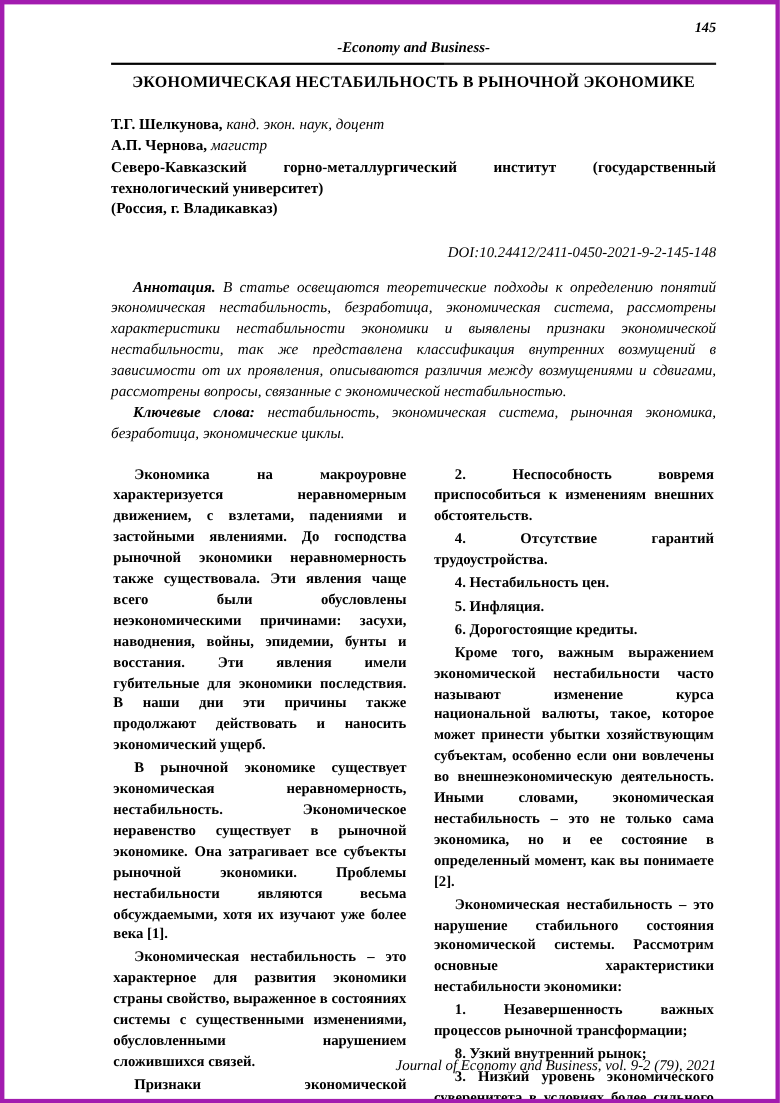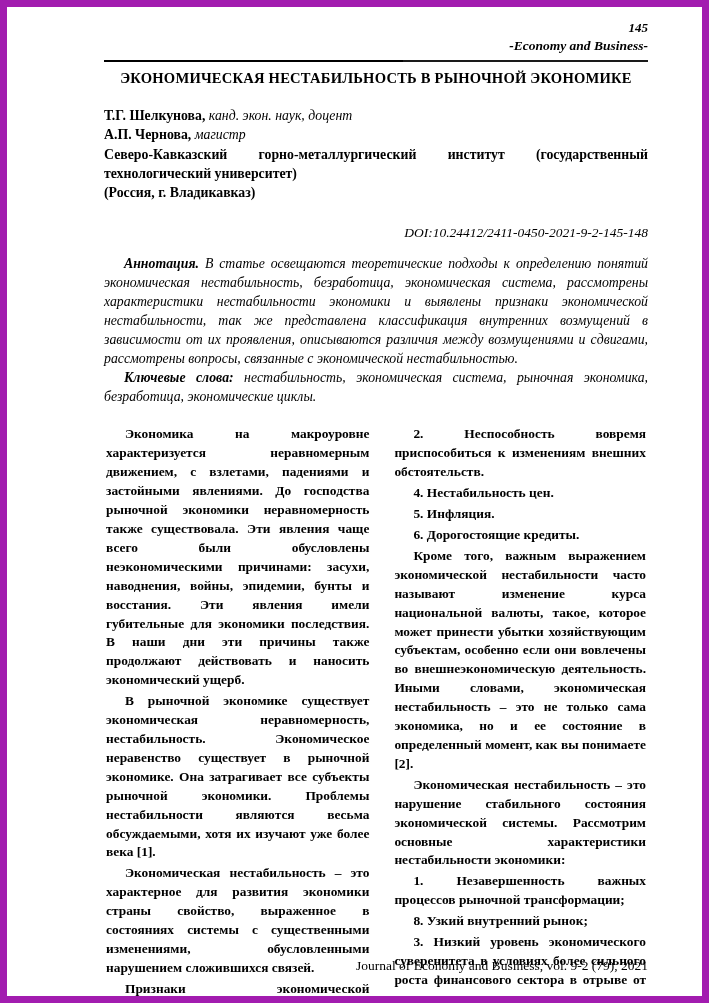--- a/index.html
+++ b/index.html
@@ -2,36 +2,36 @@
 <html><head>
 <meta charset="utf-8">
 <style>
   html, body { margin: 0; padding: 0; background: #ffffff; }
   .page {
     position: relative;
     width: 709px;
     height: 1003px;
     box-sizing: border-box;
     background: #ffffff;
-    border: 7px solid #a21caf;
+    border: 4px solid #a21caf;
     font-family: "Liberation Serif", serif;
     color: #000000;
     overflow: hidden;
   }
   .content { padding: 13px 54px 0 97px; }
 
   .pageno {
     text-align: right;
     font-weight: bold;
     font-style: italic;
     font-size: 13px;
     line-height: 15px;
   }
   .journal-header {
-    text-align: right;
+    text-align: center;
     font-weight: bold;
     font-style: italic;
     font-size: 13.5px;
     margin-top: 3px;
   }
   .rule {
     height: 2px;
     margin-top: 6px;
     background: linear-gradient(to right, #000 0 55%, #1a1a1a 55% 100%);
   }
@@ -80,20 +80,21 @@
     text-align: justify;
   }
   .col-left  { width: 273px; }
   .col-right { width: 261px; }
   .col p { margin: 2px; text-indent: 19px; font-weight: bold; }
 
   .footer {
     position: absolute;
     right: 54px;
     bottom: 22px;
+    font-style: italic;
     font-size: 13.5px;
   }
 </style>
 </head>
 <body>
 
 <div class="page">
   <div class="content">
 
     <div class="pageno">145</div>
@@ -131,20 +132,21 @@
     <div class="columns">
       <div class="col col-left">
         <p>Экономика на макроуровне характеризуется неравномерным движением, с взлетами, падениями и застойными явлениями. До господства рыночной экономики неравномерность также существовала. Эти явления чаще всего были обусловлены неэкономическими причинами: засухи, наводнения, войны, эпидемии, бунты и восстания. Эти явления имели губительные для экономики последствия. В наши дни эти причины также продолжают действовать и наносить экономический ущерб.</p>
         <p>В рыночной экономике существует экономическая неравномерность, нестабильность. Экономическое неравенство существует в рыночной экономике. Она затрагивает все субъекты рыночной экономики. Проблемы нестабильности являются весьма обсуждаемыми, хотя их изучают уже более века [1].</p>
         <p>Экономическая нестабильность – это характерное для развития экономики страны свойство, выраженное в состояниях системы с существенными изменениями, обусловленными нарушением сложившихся связей.</p>
         <p>Признаки экономической нестабильности:</p>
         <p>1. Потеря подвижности и динамичности экономической системы.</p>
       </div>
       <div class="col col-right">
         <p>2. Неспособность вовремя приспособиться к изменениям внешних обстоятельств.</p>
+        <p>4. Отсутствие гарантий трудоустройства.</p>
         <p>4. Нестабильность цен.</p>
         <p>5. Инфляция.</p>
         <p>6. Дорогостоящие кредиты.</p>
         <p>Кроме того, важным выражением экономической нестабильности часто называют изменение курса национальной валюты, такое, которое может принести убытки хозяйствующим субъектам, особенно если они вовлечены во внешнеэкономическую деятельность. Иными словами, экономическая нестабильность – это не только сама экономика, но и ее состояние в определенный момент, как вы понимаете [2].</p>
         <p>Экономическая нестабильность – это нарушение стабильного состояния экономической системы. Рассмотрим основные характеристики нестабильности экономики:</p>
         <p>1. Незавершенность важных процессов рыночной трансформации;</p>
         <p>8. Узкий внутренний рынок;</p>
         <p>3. Низкий уровень экономического суверенитета в условиях более сильного роста финансового сектора в отрыве от реального;</p>
         <p>4. Отсталость структуры экономики;</p>
 

